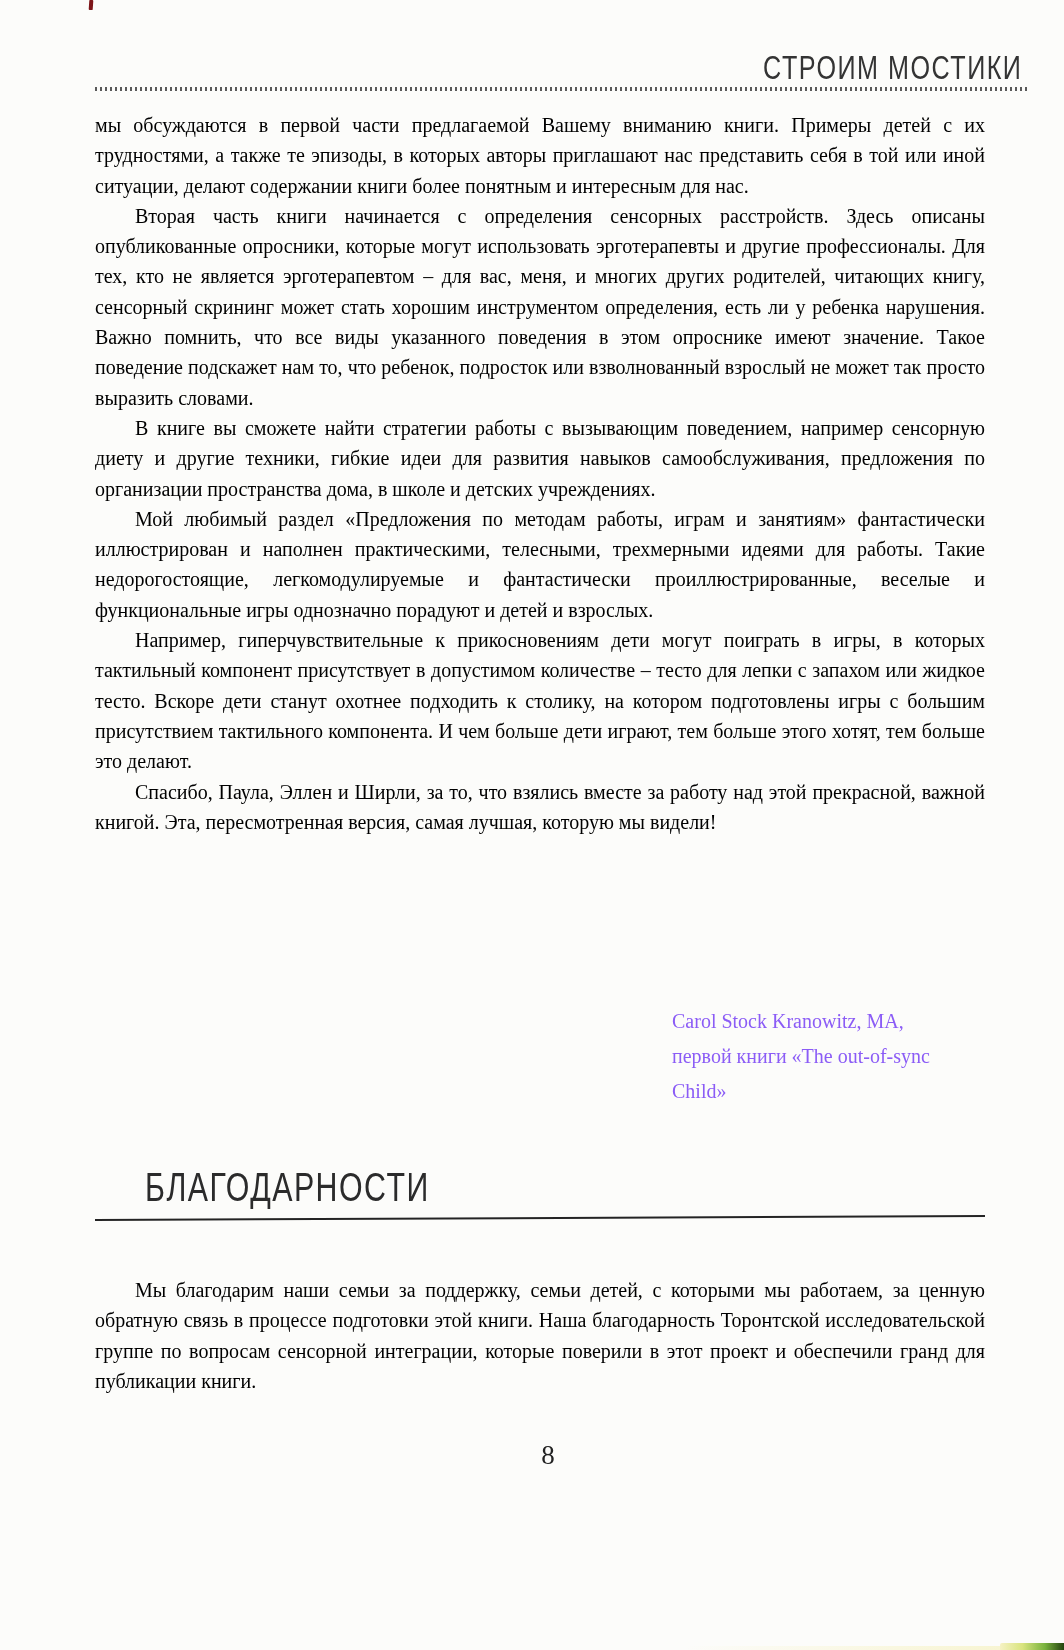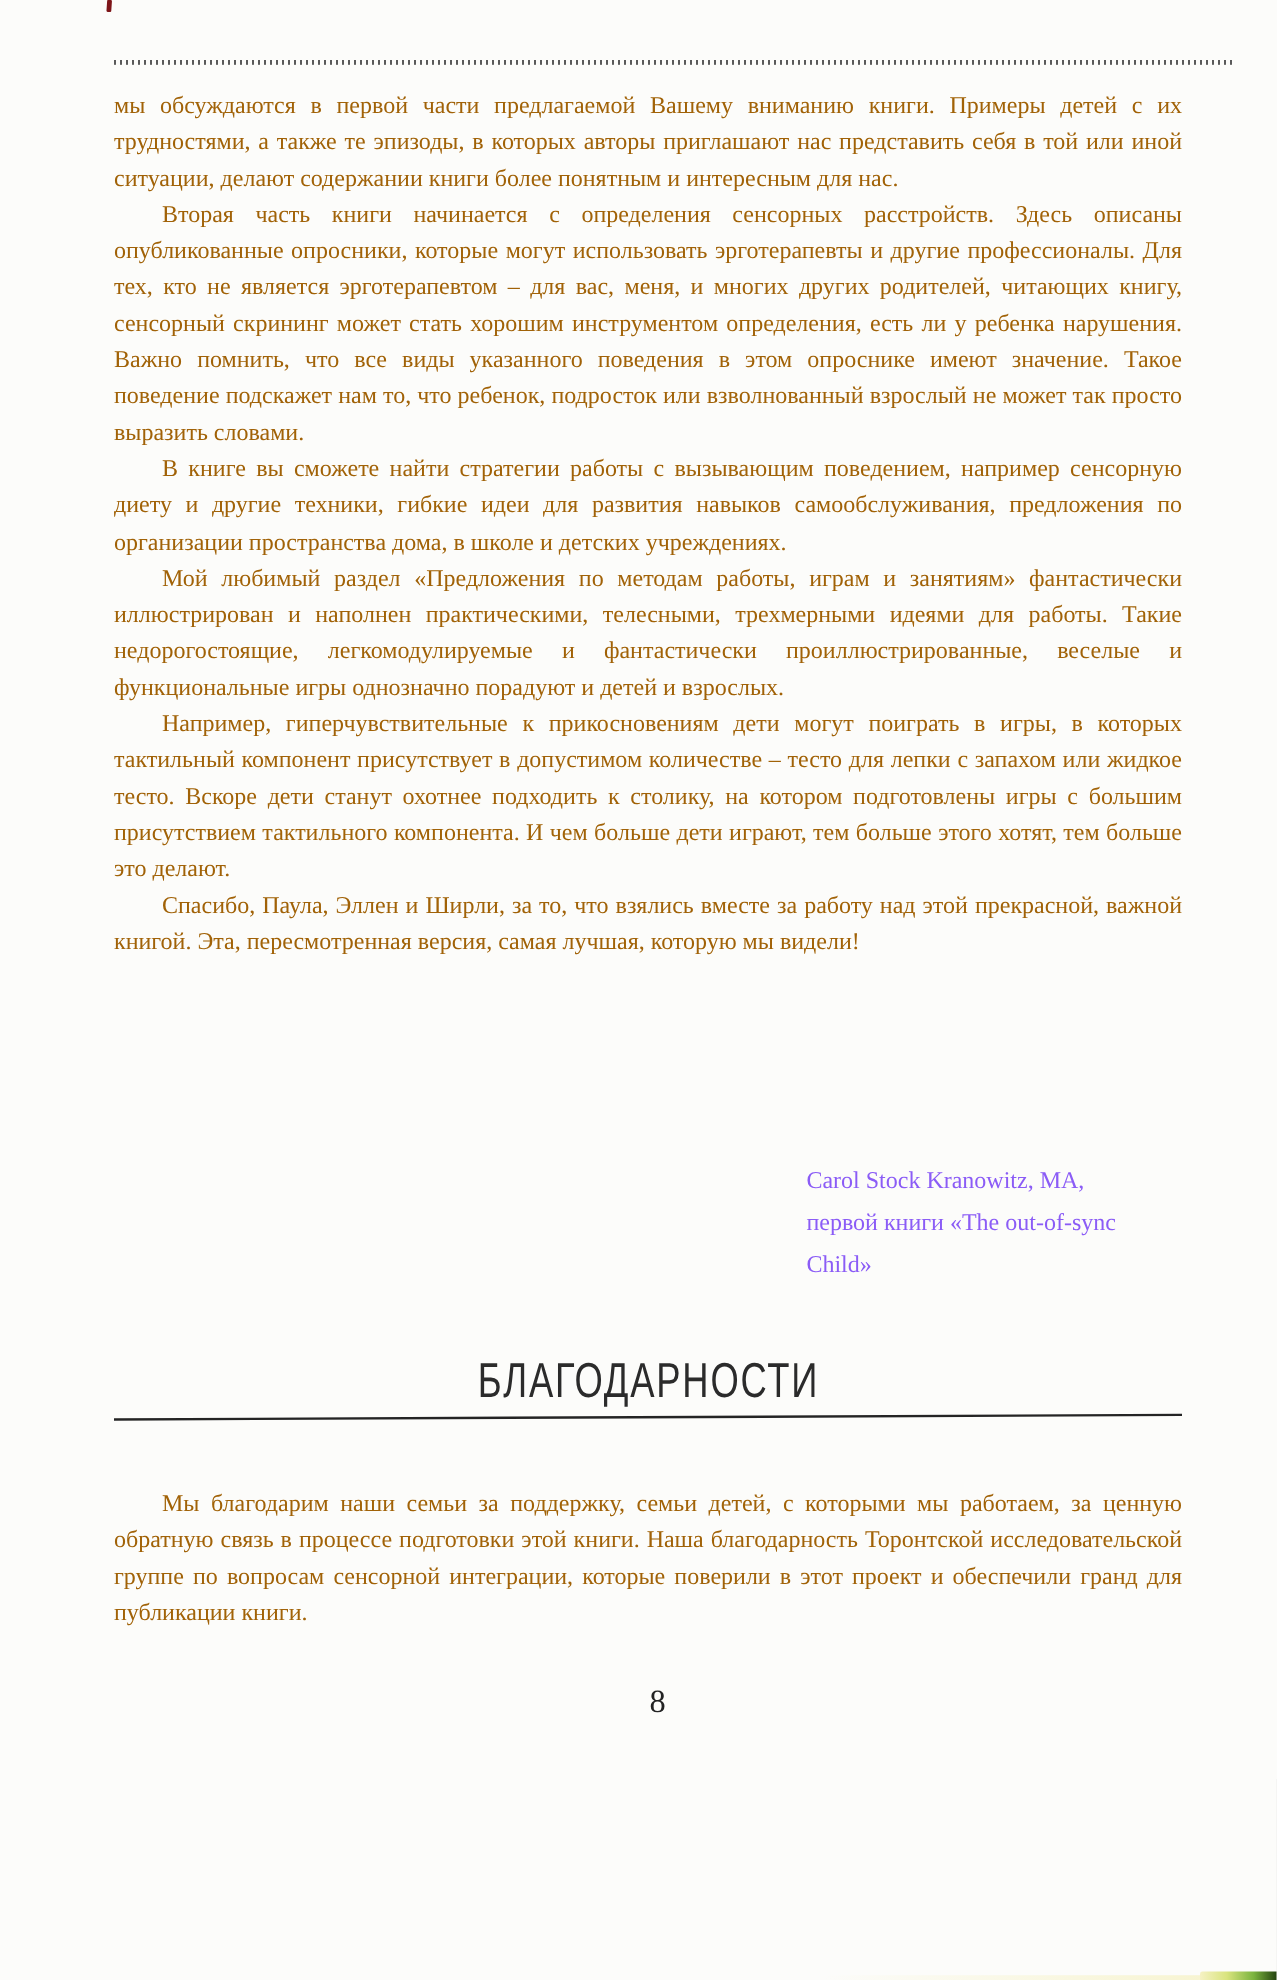--- a/index.html
+++ b/index.html
@@ -81,37 +81,36 @@
   .letter-paragraphs {
     height: 822px;
     overflow: hidden;
   }
   .para {
     margin: 0;
     font-size: 20px;
     line-height: 30.3px;
     text-align: justify;
     text-indent: 40px;
-    color: #a16207;
+    color: #000000;
   }
   .para.no-indent { text-indent: 0; }
 
   
   .signature {
     margin-top: 72px;
     margin-left: 577px;
     font-size: 20px;
     line-height: 35px;
     color: #8b5cf6;
   }
 
   
   .section-title-row {
     margin-top: 56px;
-    text-align: center;
   }
   .section-title {
     display: inline-block;
     font-family: "Liberation Sans", sans-serif;
     font-weight: 400;
     font-size: 41px;
     line-height: 44px;
     color: #2b2b2b;
     letter-spacing: 2px;
     transform: scaleX(0.74);
@@ -137,20 +136,23 @@
   }
 </style>
 </head>
 <body>
 
 <div class="page">
 
   <div class="artifact-top-red"></div>
 
   <header class="running-header">
+    <div class="running-title-row">
+      <span class="running-title">СТРОИМ МОСТИКИ</span>
+    </div>
     <div class="dotted-rule"></div>
   </header>
 
   <main class="body-column">
 
     <div class="letter-paragraphs">
       <p class="para no-indent">мы обсуждаются в первой части предлагаемой Вашему вниманию книги. Примеры детей с их трудностями, а также те эпизоды, в которых авторы приглашают нас представить себя в той или иной ситуации, делают содержании книги более понятным и интересным для нас.</p>
       <p class="para">Вторая часть книги начинается с определения сенсорных расстройств. Здесь описаны опубликованные опросники, которые могут использовать эрготерапевты и другие профессионалы. Для тех, кто не является эрготерапевтом – для вас, меня, и многих других родителей, читающих книгу, сенсорный скрининг может стать хорошим инструментом определения, есть ли у ребенка нарушения. Важно помнить, что все виды указанного поведения в этом опроснике имеют значение. Такое поведение подскажет нам то, что ребенок, подросток или взволнованный взрослый не может так просто выразить словами.</p>
       <p class="para">В книге вы сможете найти стратегии работы с вызывающим поведением, например сенсорную диету и другие техники, гибкие идеи для развития навыков самообслуживания, предложения по организации пространства дома, в школе и детских учреждениях.</p>
       <p class="para">Мой любимый раздел «Предложения по методам работы, играм и занятиям» фантастически иллюстрирован и наполнен практическими, телесными, трехмерными идеями для работы. Такие недорогостоящие, легкомодулируемые и фантастически проиллюстрированные, веселые и функциональные игры однозначно порадуют и детей и взрослых.</p>

